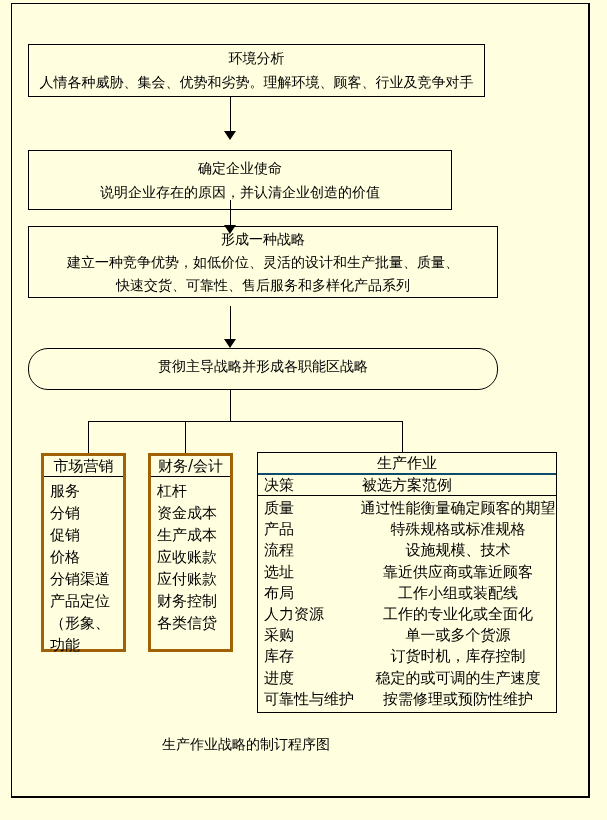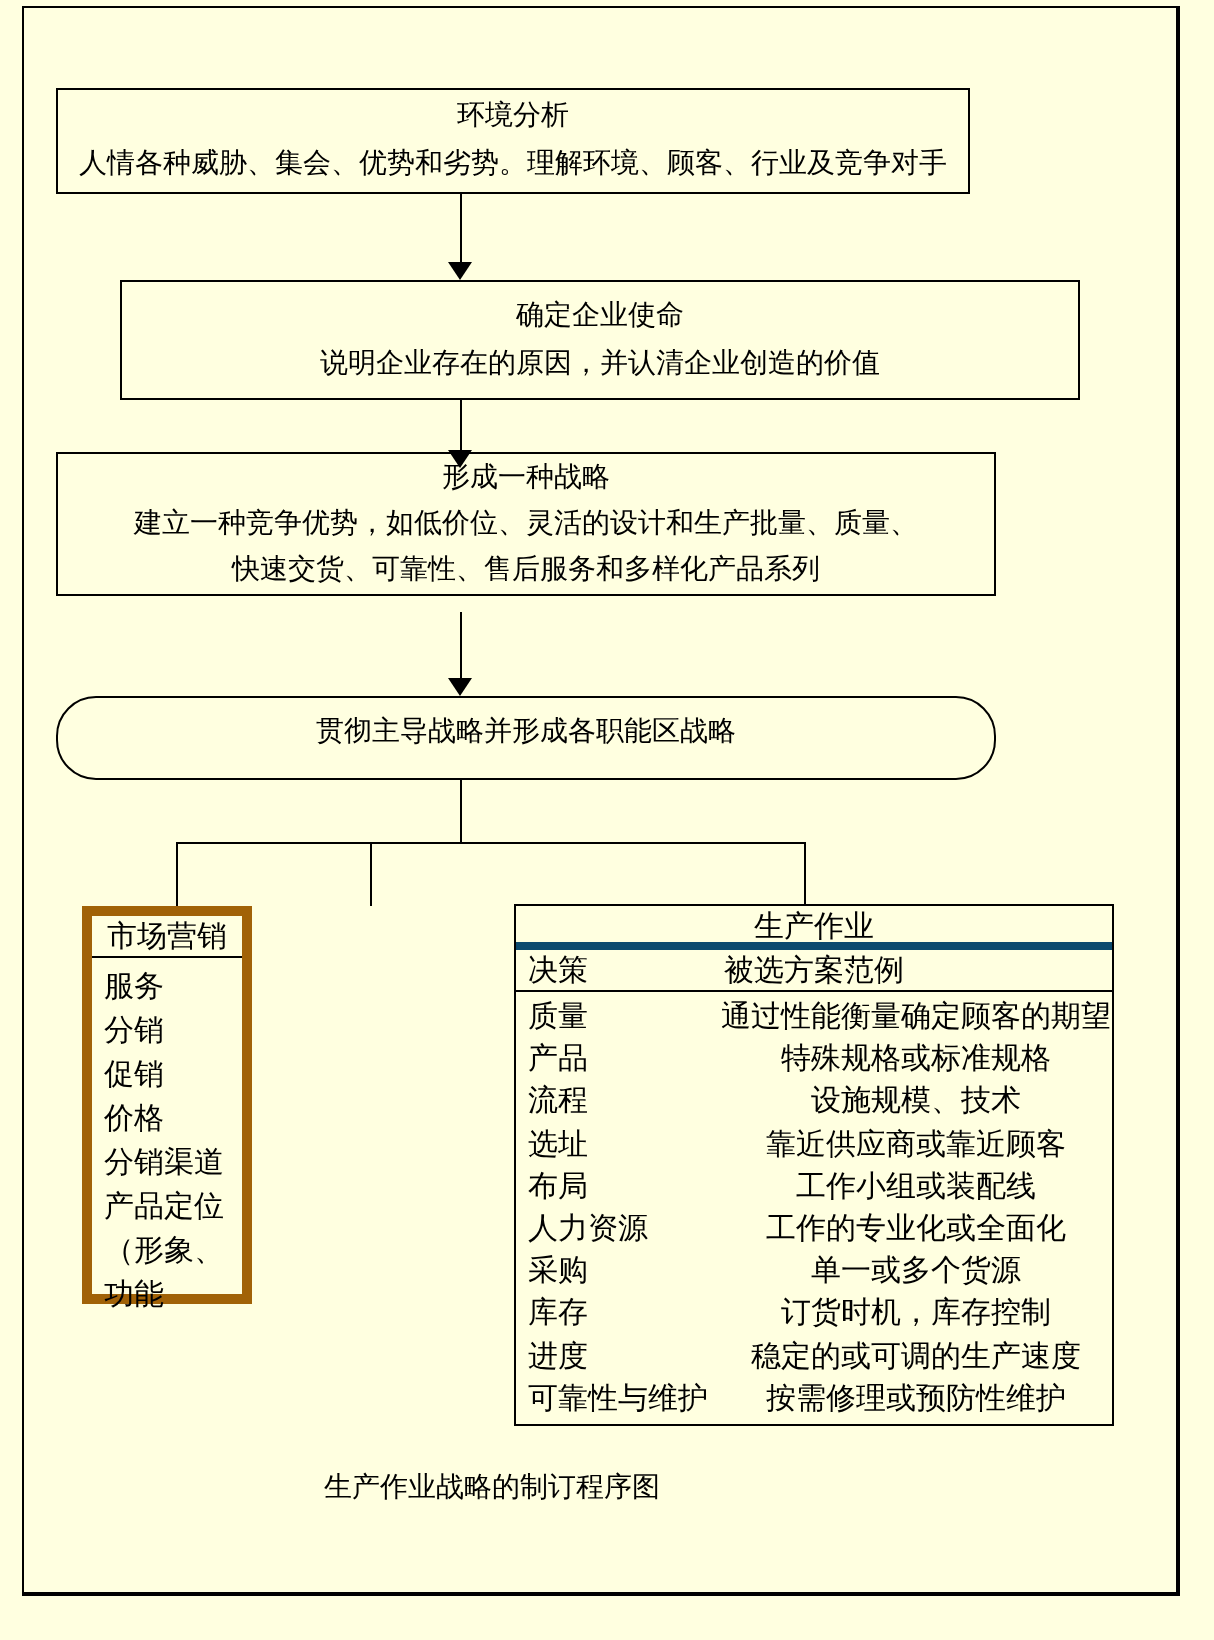--- a/index.html
+++ b/index.html
@@ -28,38 +28,38 @@
   .vline { position:absolute; width:1px; background:#000; }
   .hline { position:absolute; height:1px; background:#000; }
   .arrowhead {
     position:absolute; width:0; height:0;
     border-left:6px solid transparent;
     border-right:6px solid transparent;
     border-top:9px solid #000;
   }
   .colbox {
     position:absolute;
-    border:5px solid #a16207;
+    border:3px solid #a16207;
     font-size:15px;
   }
   .colbox .col-header {
     height:21px; line-height:20px;
     border-bottom:1px solid #000;
     text-align:center;
   }
   .colbox .col-items { padding:3px 0 0 6px; text-align:left; }
   .colbox .col-items .item { display:block; height:22px; line-height:22px; white-space:nowrap; }
   .prodbox {
     position:absolute;
     border:1px solid #000;
     font-size:15px;
   }
   .prodbox .prod-header {
     height:22px; line-height:21px;
-    border-bottom:4px solid #0c4a6e;
+    border-bottom:2px solid #0c4a6e;
     text-align:center;
   }
   .prodbox .prod-subheader {
     position:relative;
     height:21px; line-height:20px;
     border-bottom:1px solid #000;
     text-align:center;
   }
   .prodbox .prod-subheader .decision-header {
     position:absolute; left:6px; top:0;
@@ -81,21 +81,21 @@
   <div class="outer-border"></div>
 
   <div class="fbox" style="left:28px; top:44px; width:457px; height:53px; padding-top:1px;">
     <span class="title">环境分析</span>
     <span class="line">人情各种威胁、集会、优势和劣势。理解环境、顾客、行业及竞争对手</span>
   </div>
 
   <div class="vline" style="left:230px; top:97px; height:34px;"></div>
   <div class="arrowhead" style="left:224px; top:131px;"></div>
 
-  <div class="fbox" style="left:28px; top:140px; width:480px; height:60px; padding-top:5px;margin-left:32px;">
+  <div class="fbox" style="left:28px; top:150px; width:424px; height:60px; padding-top:5px;">
     <span class="title">确定企业使命</span>
     <span class="line">说明企业存在的原因，并认清企业创造的价值</span>
   </div>
 
   <div class="vline" style="left:230px; top:200px; height:25px;"></div>
   <div class="arrowhead" style="left:224px; top:225px;"></div>
 
   <div class="fbox" style="left:28px; top:226px; width:470px; height:72px; padding-top:1px; line-height:23px;">
     <span class="title">形成一种战略</span>
     <span class="line">建立一种竞争优势，如低价位、灵活的设计和生产批量、质量、</span>
@@ -122,20 +122,32 @@
       <span class="item">分销</span>
       <span class="item">促销</span>
       <span class="item">价格</span>
       <span class="item">分销渠道</span>
       <span class="item">产品定位</span>
       <span class="item">（形象、</span>
       <span class="item">功能</span>
     </div>
   </div>
 
+  <div class="colbox" style="left:148px; top:453px; width:85px; height:199px;">
+    <div class="col-header">财务/会计</div>
+    <div class="col-items">
+      <span class="item">杠杆</span>
+      <span class="item">资金成本</span>
+      <span class="item">生产成本</span>
+      <span class="item">应收账款</span>
+      <span class="item">应付账款</span>
+      <span class="item">财务控制</span>
+      <span class="item">各类信贷</span>
+    </div>
+  </div>
 
   <div class="prodbox" style="left:257px; top:452px; width:300px; height:261px;">
     <div class="prod-header">生产作业</div>
     <div class="prod-subheader">
       <span class="decision-header">决策</span>
       <span>被选方案范例</span>
     </div>
     <div class="prod-rows">
       <div class="prod-row">
         <span class="decision">质量</span>

